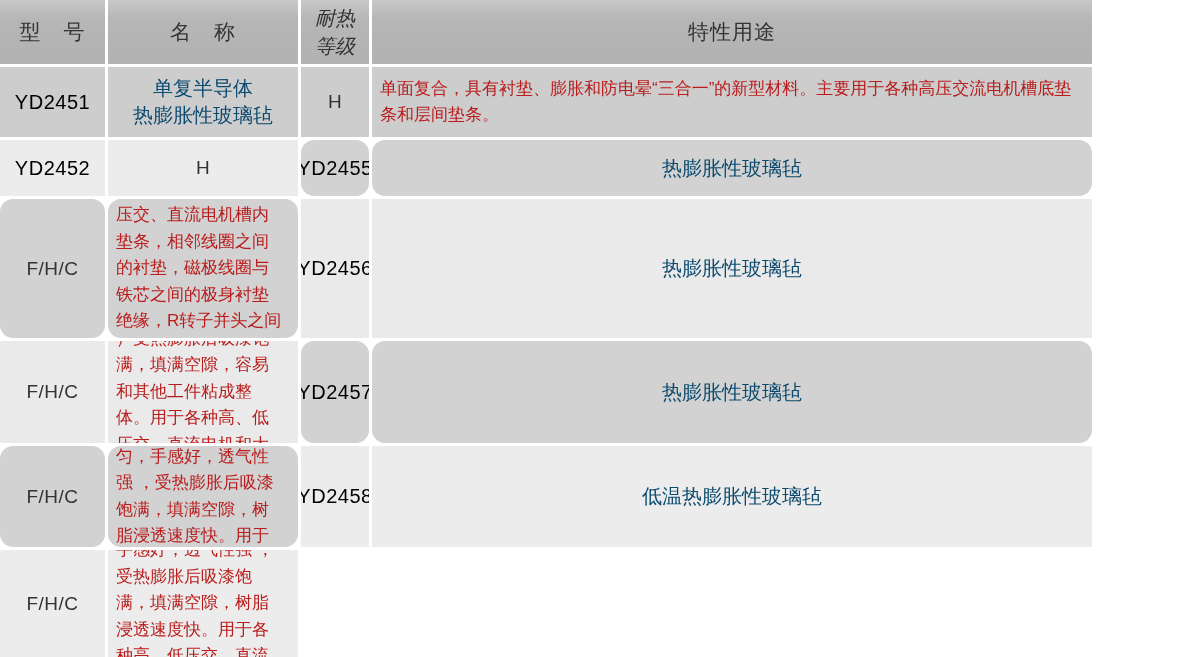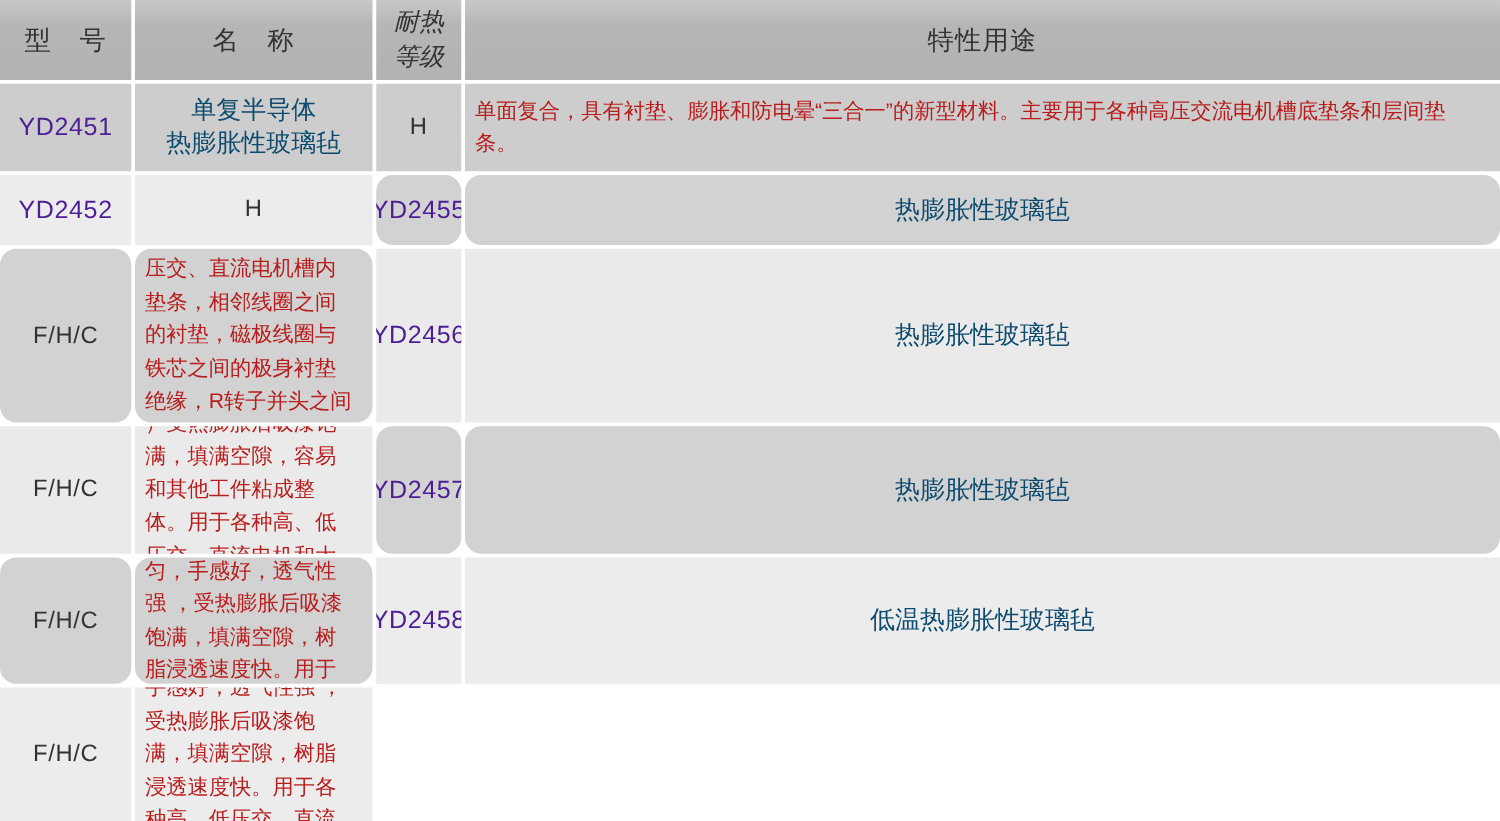--- a/index.html
+++ b/index.html
@@ -1,36 +1,36 @@
 <!DOCTYPE html>
 <html><head>
 <meta charset="utf-8">
 <style>
   html,body{margin:0;padding:0;background:#ffffff;}
   body{font-family:"Liberation Sans","DejaVu Sans",sans-serif;color:#333;}
   .spec-table{
-    width:1200px;height:657px;box-sizing:border-box;
+    width:1092px;height:657px;box-sizing:border-box;
     display:grid;
     grid-template-columns:105px 190px 68px 1fr;
     grid-template-rows:64px 70px 56px 139px 102px 101px 1fr;
     gap:3px;background:#ffffff;
   }
   .cell{
     display:flex;align-items:center;justify-content:center;
     text-align:center;box-sizing:border-box;overflow:hidden;
   }
   .th{
     background:linear-gradient(180deg,#c8c8c8 0%,#b6b6b6 30%,#b2b2b2 100%);
     font-size:21px;color:#333;letter-spacing:1px;
   }
   .row-dark{background:#d2d2d2;border-radius:13px;}
   .row-dark1{background:#cdcdcd;}
   .row-light{background:#ececec;}
   .row-light4{background:#eaeaea;}
-  .model{font-size:20px;letter-spacing:0.5px;color:#4c1d95;}
+  .model{font-size:20px;letter-spacing:0.5px;color:#000000;}
   .name{font-size:20px;line-height:27px;white-space:pre-line;color:#0c4a6e;}
   .grade{font-size:19px;letter-spacing:0.5px;color:#333;}
   .grade-head{font-size:20px;line-height:28px;white-space:pre-line;letter-spacing:0;font-style:italic;}
   .features{
     justify-content:flex-start;text-align:left;
     font-size:17px;line-height:26.5px;color:#b91c1c;
     padding:0 14px 0 8px;white-space:pre-wrap;
   }
 </style>
 </head>

